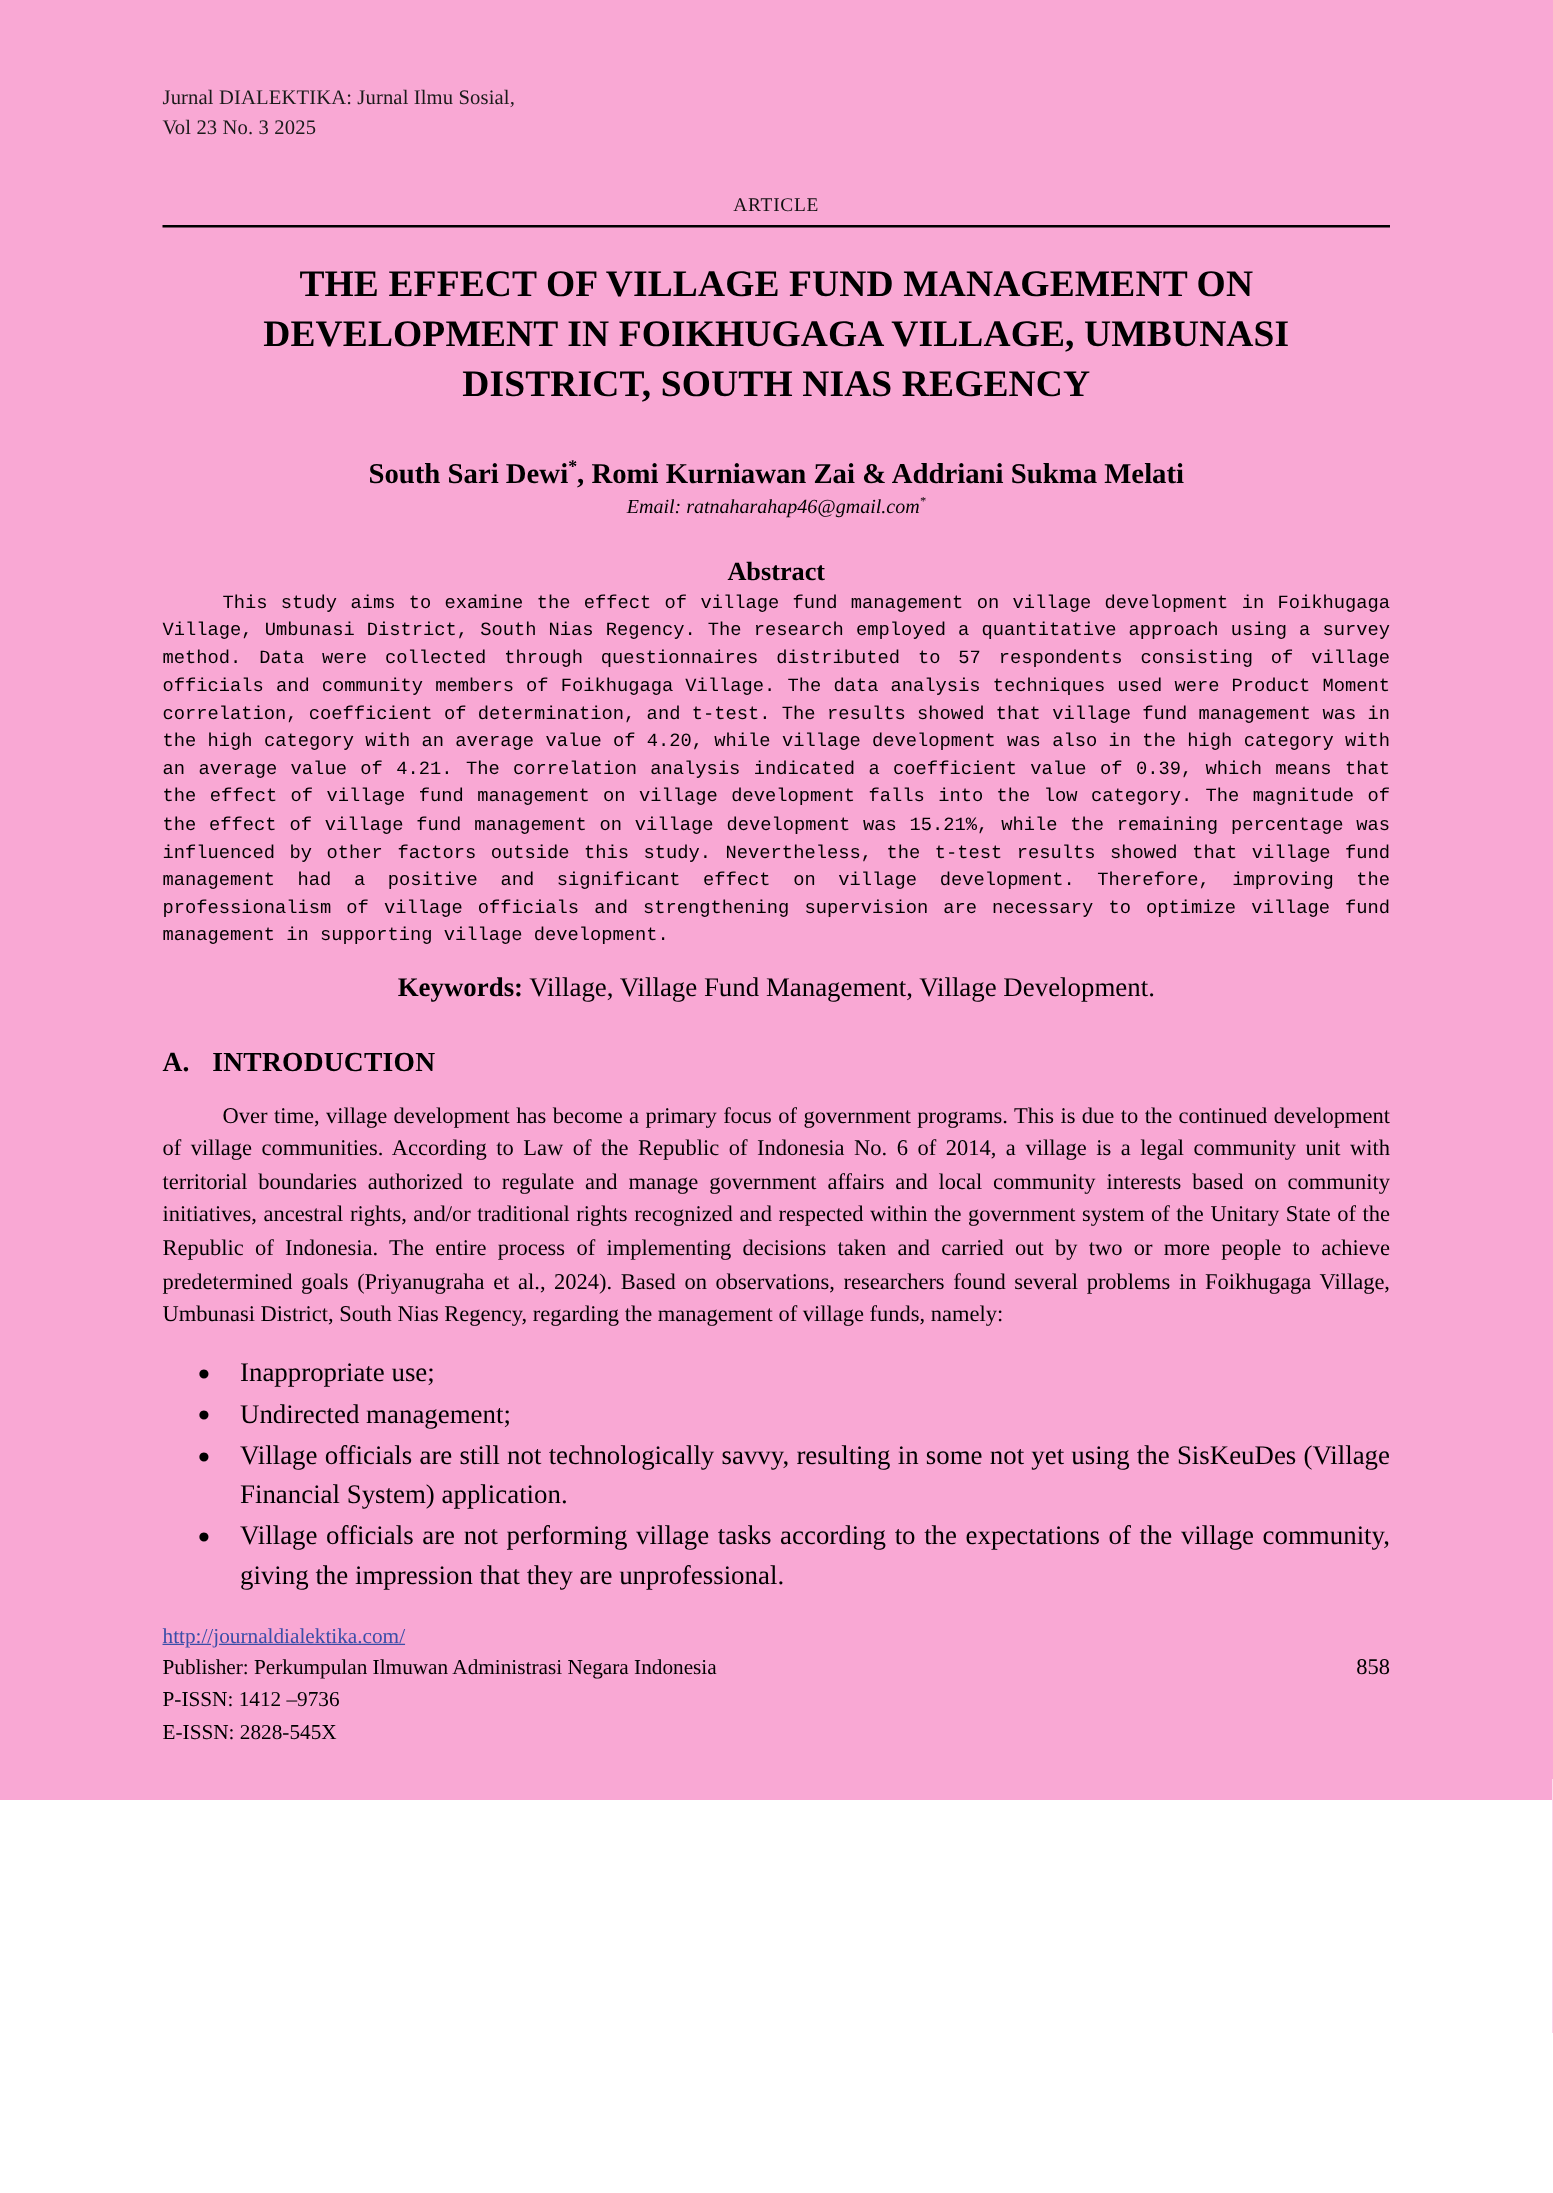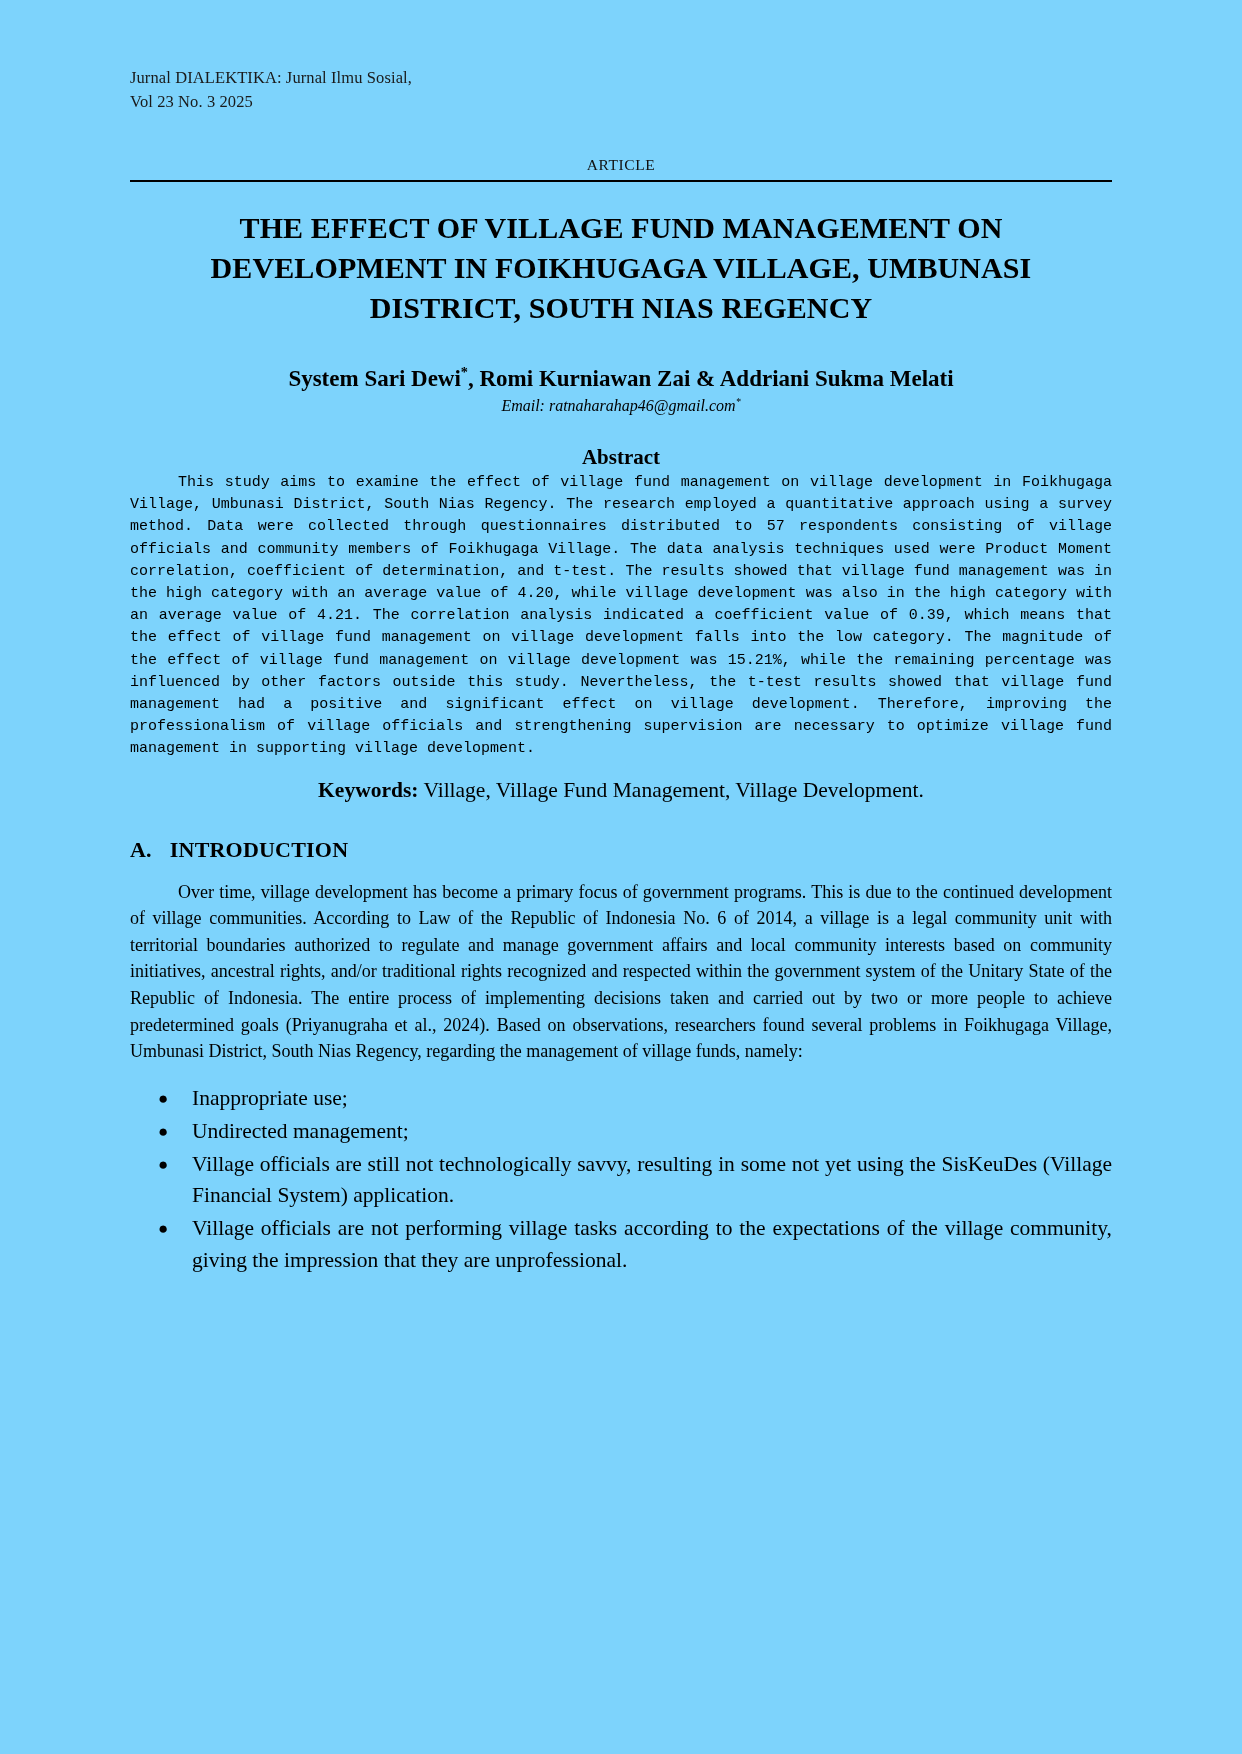--- a/index.html
+++ b/index.html
@@ -7,23 +7,23 @@
     padding: 0;
     background: #ffffff;
   }
   body {
     font-family: "Liberation Serif", "DejaVu Serif", serif;
     color: #000000;
   }
   .page {
     position: relative;
     width: 1242px;
-    height: 1754px;
+    height: 1440px;
     margin: 0 auto;
-    background: #7dd3fc;
+    background: #f9a8d4;
     box-sizing: border-box;
     padding: 60px 130px 0 130px;
     overflow: hidden;
   }
 
   
   .runhead {
     font-family: "Liberation Serif", "DejaVu Serif", serif;
     font-size: 16.5px;
     line-height: 1.45;
@@ -197,32 +197,41 @@
   <div class="runhead">
     <div>Jurnal DIALEKTIKA: Jurnal Ilmu Sosial,</div>
     <div>Vol 23 No. 3 2025</div>
   </div>
 
   <div class="article-label">ARTICLE</div>
   <hr class="rule">
 
   <h1 class="title">THE EFFECT OF VILLAGE FUND MANAGEMENT ON DEVELOPMENT IN FOIKHUGAGA VILLAGE, UMBUNASI DISTRICT, SOUTH NIAS REGENCY</h1>
 
-  <div class="authors"><span>System Sari Dewi</span><sup class="star">*</sup><span>, Romi Kurniawan Zai &amp; Addriani Sukma Melati</span></div>
+  <div class="authors"><span>South Sari Dewi</span><sup class="star">*</sup><span>, Romi Kurniawan Zai &amp; Addriani Sukma Melati</span></div>
   <div class="email"><span>Email: ratnaharahap46@gmail.com</span><sup class="star">*</sup></div>
 
 
   <div class="abstract-title">Abstract</div>
   <p class="abstract-body">This study aims to examine the effect of village fund management on village development in Foikhugaga Village, Umbunasi District, South Nias Regency. The research employed a quantitative approach using a survey method. Data were collected through questionnaires distributed to 57 respondents consisting of village officials and community members of Foikhugaga Village. The data analysis techniques used were Product Moment correlation, coefficient of determination, and t-test. The results showed that village fund management was in the high category with an average value of 4.20, while village development was also in the high category with an average value of 4.21. The correlation analysis indicated a coefficient value of 0.39, which means that the effect of village fund management on village development falls into the low category. The magnitude of the effect of village fund management on village development was 15.21%, while the remaining percentage was influenced by other factors outside this study. Nevertheless, the t-test results showed that village fund management had a positive and significant effect on village development. Therefore, improving the professionalism of village officials and strengthening supervision are necessary to optimize village fund management in supporting village development.</p>
   <p class="keywords"><b>Keywords:</b><span> Village, Village Fund Management, Village Development.</span></p>
 
   <div class="section-head"><span class="sec-letter">A.</span><span>INTRODUCTION</span></div>
   <p class="body-par">Over time, village development has become a primary focus of government programs. This is due to the continued development of village communities. According to Law of the Republic of Indonesia No. 6 of 2014, a village is a legal community unit with territorial boundaries authorized to regulate and manage government affairs and local community interests based on community initiatives, ancestral rights, and/or traditional rights recognized and respected within the government system of the Unitary State of the Republic of Indonesia. The entire process of implementing decisions taken and carried out by two or more people to achieve predetermined goals (Priyanugraha et al., 2024). Based on observations, researchers found several problems in Foikhugaga Village, Umbunasi District, South Nias Regency, regarding the management of village funds, namely:</p>
 
   <ul class="bullets">
     <li><span class="dot">●</span><span>Inappropriate use;</span></li>
     <li><span class="dot">●</span><span>Undirected management;</span></li>
     <li><span class="dot">●</span><span>Village officials are still not technologically savvy, resulting in some not yet using the SisKeuDes (Village Financial System) application.</span></li>
     <li><span class="dot">●</span><span>Village officials are not performing village tasks according to the expectations of the village community, giving the impression that they are unprofessional.</span></li>
   </ul>
 
+  <div class="footer">
+    <a class="footer-link" href="#">http://journaldialektika.com/</a>
+    <div class="footer-row">
+      <span>Publisher: Perkumpulan Ilmuwan Administrasi Negara Indonesia</span>
+      <span class="page-no">858</span>
+    </div>
+    <div class="footer-lines">P-ISSN: 1412 –9736</div>
+    <div class="footer-lines">E-ISSN: 2828-545X</div>
+  </div>
 
 </div>
 
 </body></html>

